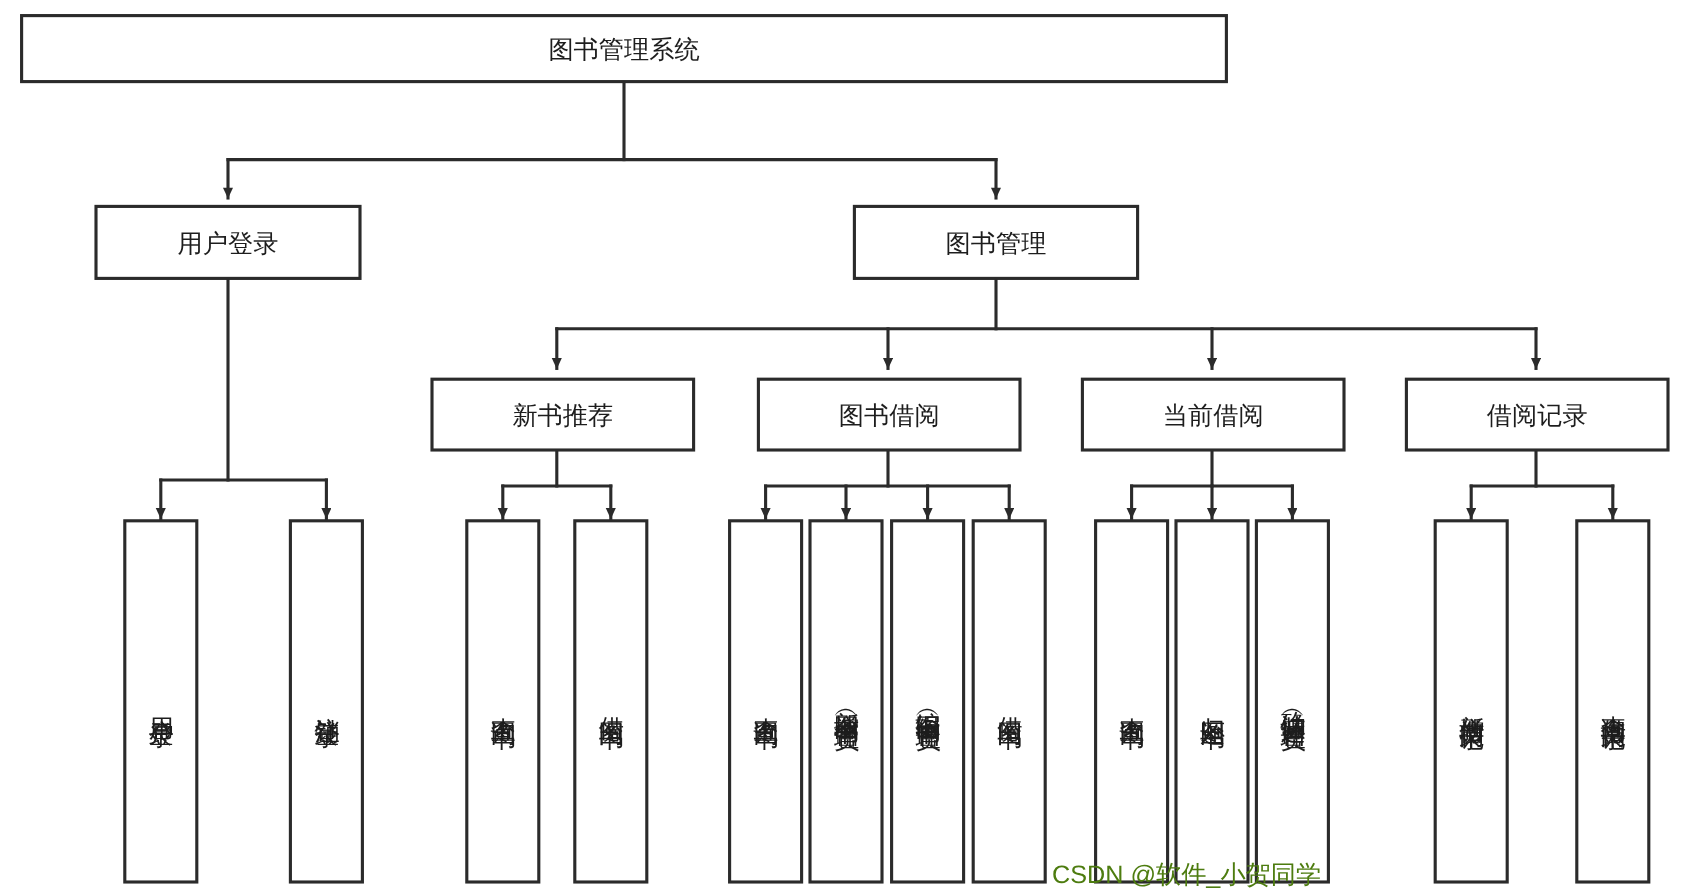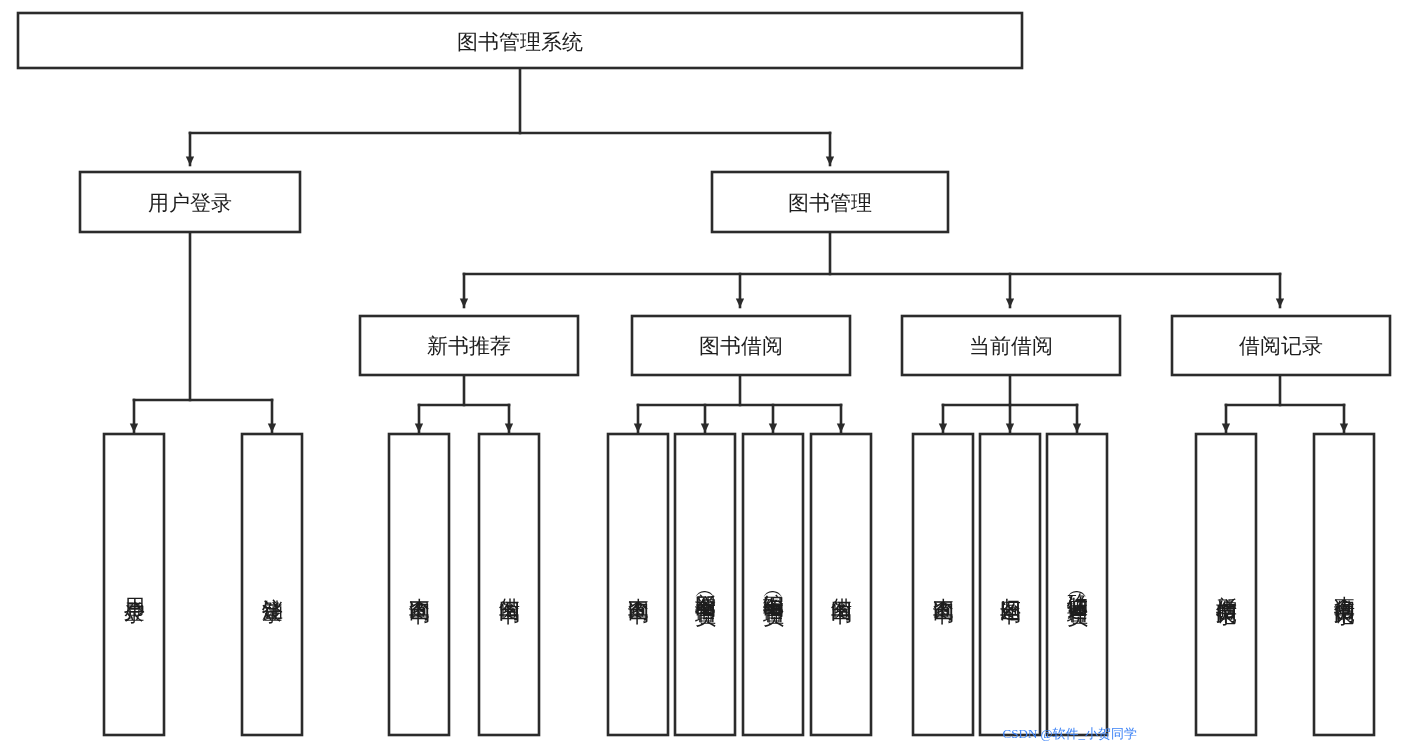--- a/index.html
+++ b/index.html
@@ -2,21 +2,21 @@
 <html><head>
 <meta charset="utf-8">
 <style>
   html,body{margin:0;padding:0;}
   body{
     width:1405px;height:747px;
     background:#ffffff;
     font-family:"DejaVu Sans","Liberation Sans",sans-serif;
     overflow:hidden;
   }
-  #diagram-root{position:relative;width:1113px;height:747px;padding-left:36px;}
+  #diagram-root{position:relative;width:1113px;height:747px;}
   svg#flow{position:absolute;left:0;top:0;width:1405px;height:747px;display:block;}
   .node-rect{fill:#ffffff;stroke:#2b2b2b;stroke-width:2.6;}
   .conn{stroke:#2b2b2b;stroke-width:2.6;fill:none;stroke-linecap:square;}
   .node-label{
     font-family:"DejaVu Sans","Liberation Sans",sans-serif;
     font-size:21px;fill:#1d1d1d;
     dominant-baseline:central;text-anchor:middle;
   }
   .vtext{
     position:absolute;
@@ -24,22 +24,22 @@
     font-size:21px;color:#1d1d1d;line-height:1.0;
     writing-mode:vertical-rl;
     text-orientation:upright;
     display:flex;align-items:center;justify-content:center;
     white-space:nowrap;
     letter-spacing:2px;
     pointer-events:none;
   }
   #watermark{
     position:absolute;right:12px;bottom:4px;
-    font-family:Liberation Serif, serif;
-    font-size:13px;color:#3b82f6;white-space:nowrap;
+    font-family:Liberation Sans, sans-serif;
+    font-size:21px;color:#4d7c0f;white-space:nowrap;
   }
 </style>
 </head>
 <body>
 
 <div id="diagram-root">
 
   <svg id="flow" viewBox="0 0 1405 747">
     <defs>
       <marker id="arrow" markerWidth="11" markerHeight="11" refX="9.2" refY="4.2" orient="auto" markerUnits="userSpaceOnUse">

